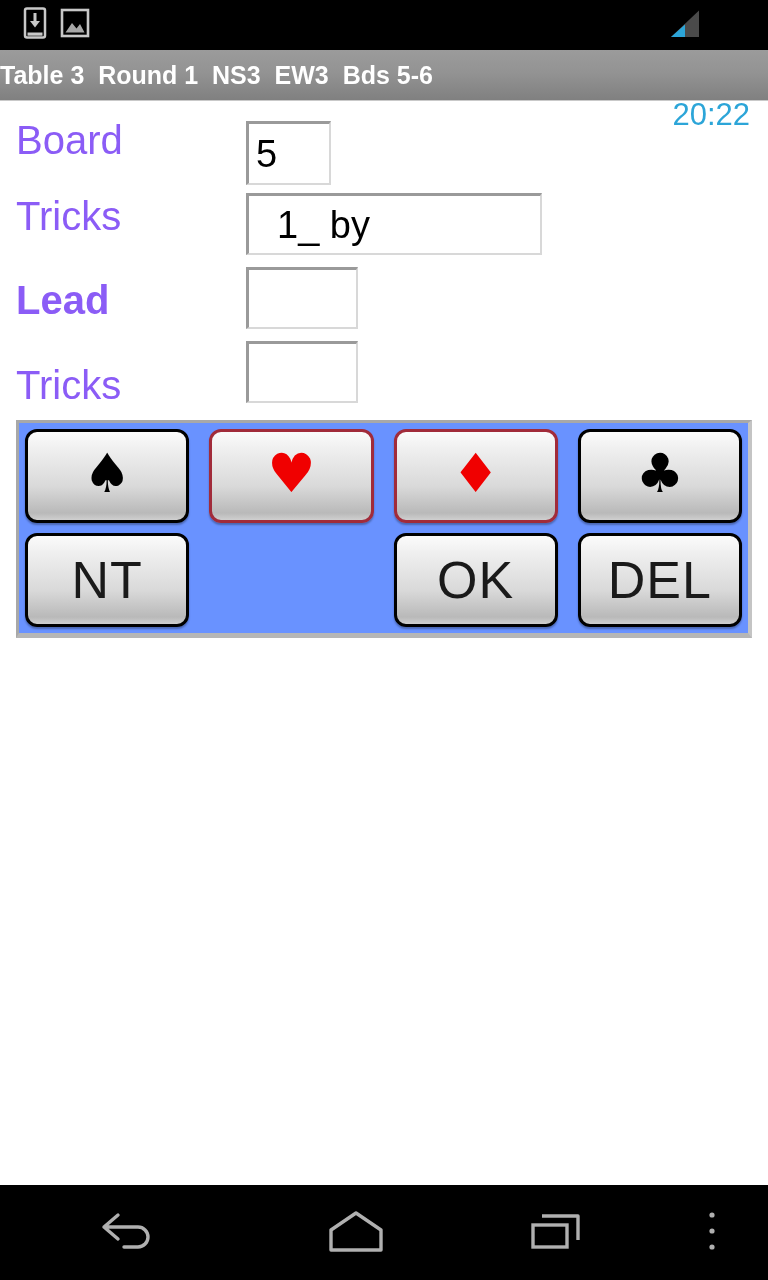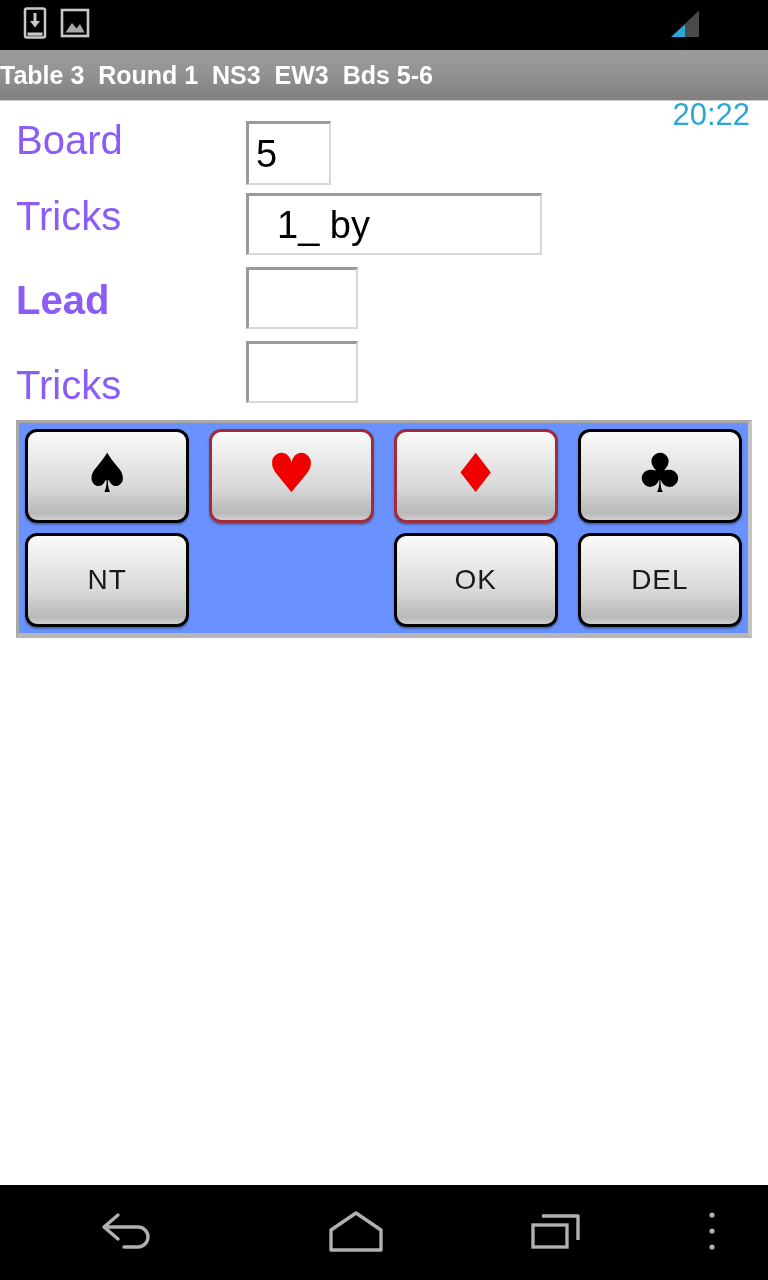--- a/index.html
+++ b/index.html
@@ -156,21 +156,21 @@
   .suit-glyph {
     font-size: 54px;
     line-height: 1;
     font-family: "DejaVu Sans", sans-serif;
     display: block;
     margin-top: -4px;
   }
   .suit-black { color: #000000; }
   .suit-red { color: #f00000; }
   .key-text {
-    font-size: 28px;
+    font-size: 52px;
     letter-spacing: 1px;
     font-family: "Liberation Sans", sans-serif;
   }
 
   
   .navbar {
     position: absolute;
     left: 0;
     top: 1185px;
     width: 768px;

